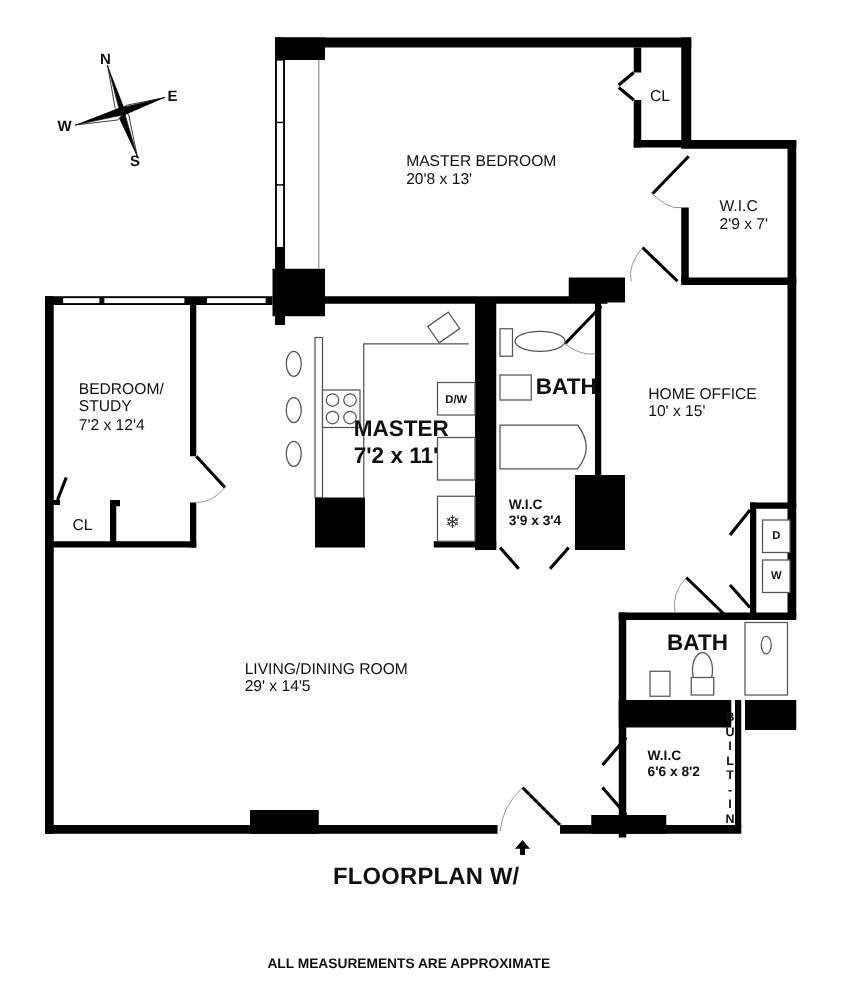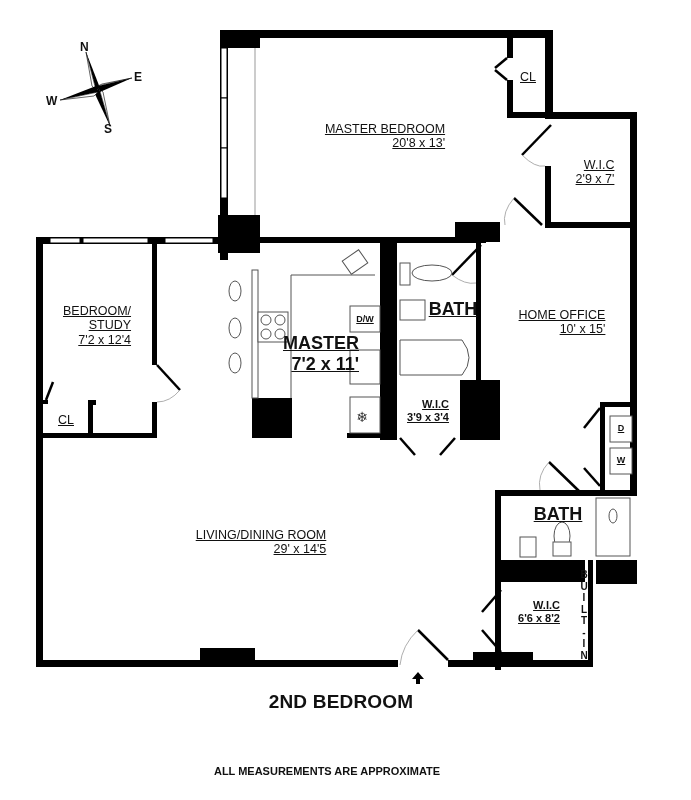--- a/index.html
+++ b/index.html
@@ -1,18 +1,18 @@
 <!DOCTYPE html>
 <html><head>
   <meta charset="utf-8">
   <style>
     html, body { margin: 0; padding: 0; background: #ffffff; }
     body { width: 691px; height: 800px; position: relative; overflow: hidden; font-family: "Liberation Sans", sans-serif; color: #111; }
     #plan { position: absolute; left: 0; top: 0; width: 691px; height: 800px; }
-    .lbl { position: absolute; text-align: right; font-family: "Liberation Sans", sans-serif; color: #111; line-height: 1.15; white-space: nowrap; transform: translateX(-50%); text-decoration: underline; }
+    .lbl { position: absolute; text-align: left; font-family: "Liberation Sans", sans-serif; color: #111; line-height: 1.15; white-space: nowrap; transform: translateX(-50%); }
     .room { font-size: 12.5px; }
     .room-b { font-size: 18px; font-weight: bold; }
     .small { font-size: 11px; font-weight: bold; }
     .tiny { font-size: 9px; font-weight: bold; }
     .title { position: absolute; left: 341px; top: 690px; transform: translateX(-50%); text-align: center; font-weight: bold; font-size: 19px; line-height: 24px; letter-spacing: 0.2px; }
     .note { position: absolute; left: 327px; top: 765px; transform: translateX(-50%); font-weight: bold; font-size: 11px; white-space: nowrap; }
     .compass-l { position: absolute; font-weight: bold; font-size: 12px; }
     .builtin { position: absolute; left: 578px; top: 569px; width: 12px; font-weight: bold; font-size: 10px; line-height: 11.5px; text-align: center; }
   </style>
 </head>
@@ -200,15 +200,15 @@
     <div>U</div>
     <div>I</div>
     <div>L</div>
     <div>T</div>
     <div>-</div>
     <div>I</div>
     <div>N</div>
 </div>
 
 <div class="title">
-  <div>2ND BEDROOM</div>
+  <div>FLOORPLAN W/</div>
 </div>
 <div class="note">ALL MEASUREMENTS ARE APPROXIMATE</div>
 
 </body></html>

